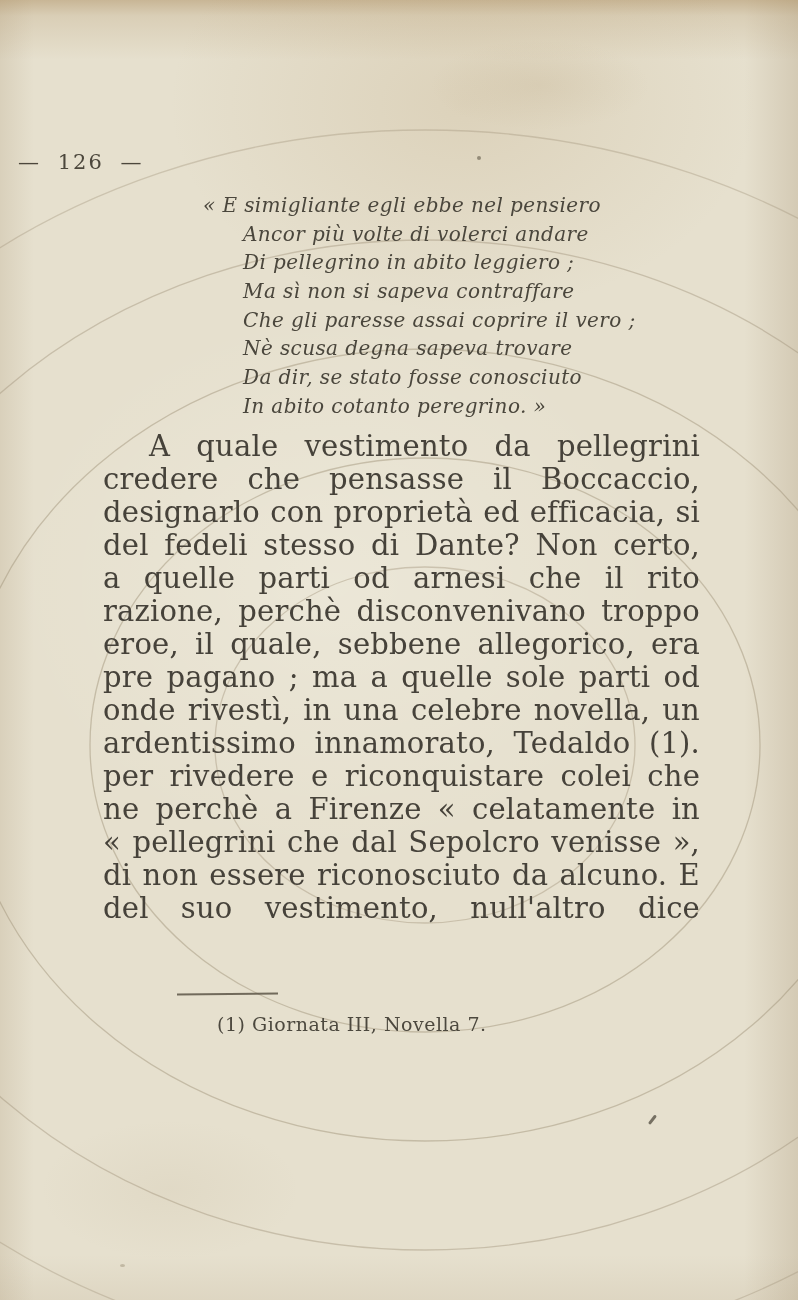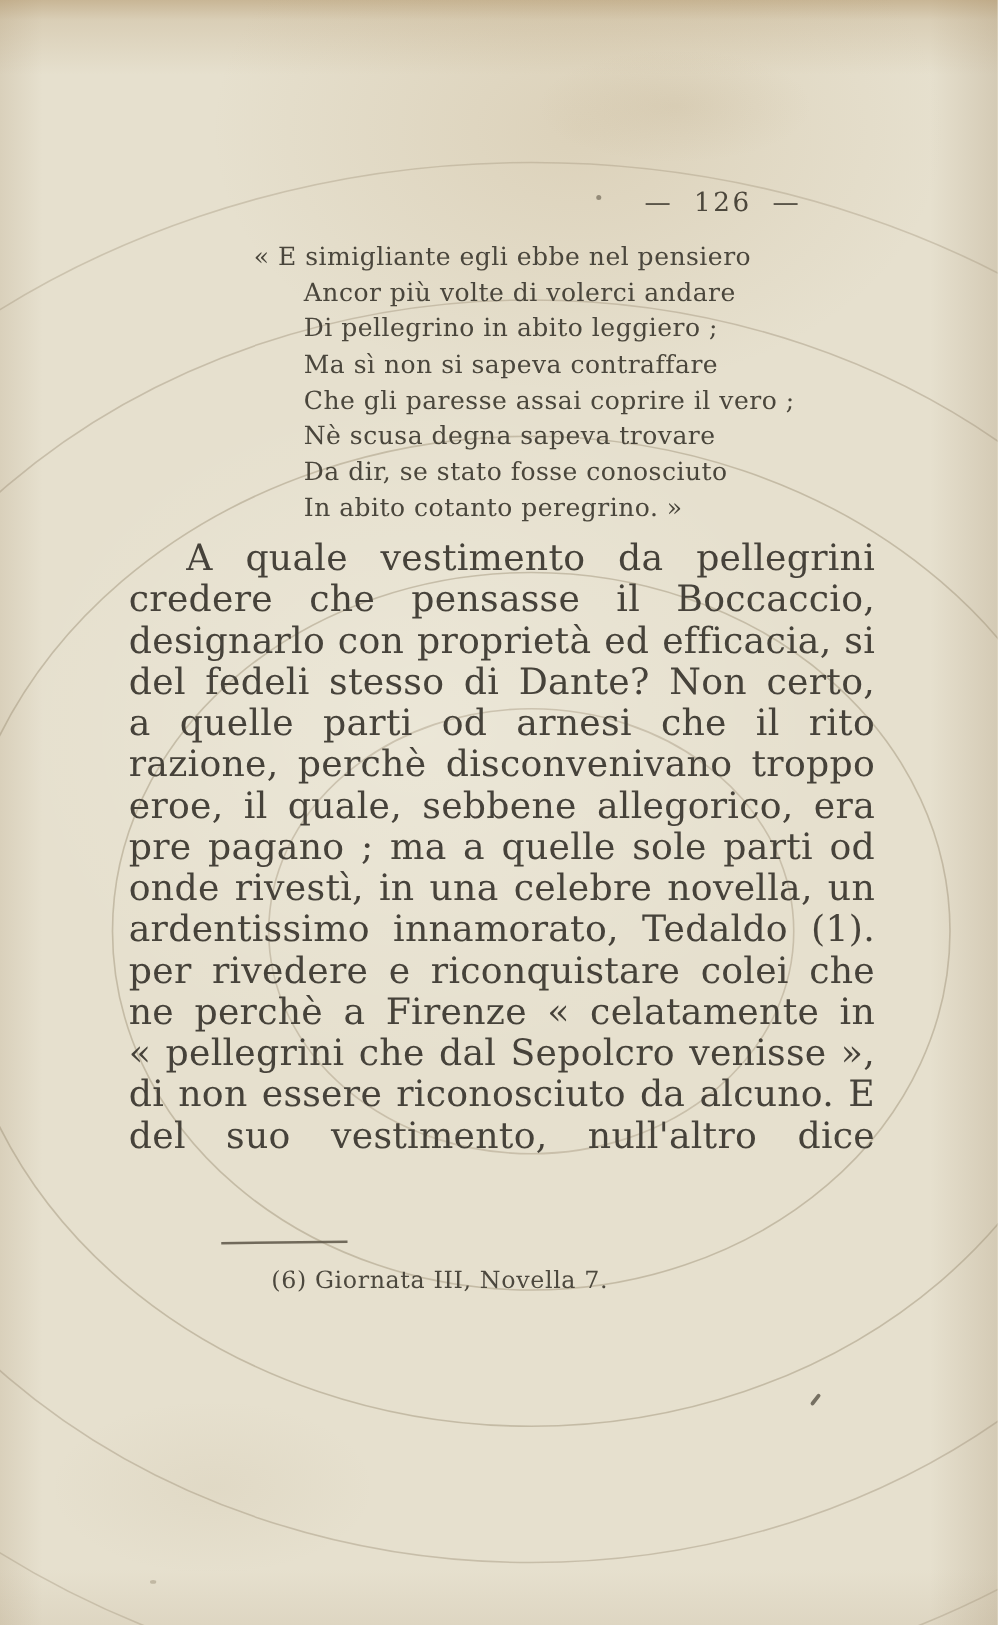--- a/index.html
+++ b/index.html
@@ -16,27 +16,27 @@
       radial-gradient(ellipse 500px 420px at 42% 45%, rgba(255,255,248,0.22), rgba(255,255,248,0) 65%),
       linear-gradient(180deg, rgba(168,136,88,0.48) 0px, rgba(168,136,88,0.20) 16px, rgba(168,136,88,0.0) 60px),
       linear-gradient(0deg, rgba(150,125,88,0.10) 0px, rgba(150,125,88,0.0) 45px),
       linear-gradient(90deg, rgba(150,125,88,0.16) 0px, rgba(150,125,88,0.0) 34px, rgba(150,125,88,0.0) 744px, rgba(140,115,80,0.20) 798px),
       #e6e0ce;
   }
   .blotch{position:absolute;border-radius:50%;pointer-events:none;}
   .watermark{position:absolute;left:0;top:0;pointer-events:none;}
   .pageno{
     position:absolute;left:0;top:150px;width:641px;
-    text-align:right;text-indent:18px;
+    text-align:left;text-indent:18px;
     font-size:21px;letter-spacing:2px;word-spacing:8px;
     color:#4c473c;
   }
   .verse{
     position:absolute;left:243px;top:191px;
-    font-size:20px;color:#4a463c;letter-spacing:0.4px;
+    font-size:20px;color:#4a463c;letter-spacing:0.4px;font-style:italic;
   }
   .verse .vline{height:28.7px;line-height:28.7px;white-space:pre;}
   .verse .vline:first-child{margin-left:-40px;}
   .prose{
     position:absolute;left:103px;top:430px;width:597px;
     font-size:29px;color:#46423a;letter-spacing:0.2px;
   }
   .prose .jline{
     text-align:justify;height:33px;line-height:33px;overflow:hidden;
   }
@@ -99,18 +99,18 @@
       <div class="jline">onde rivestì, in una celebre novella, un altro</div>
       <div class="jline">ardentissimo innamorato, Tedaldo (1). Questi,</div>
       <div class="jline">per rivedere e riconquistare colei che signoreg-</div>
       <div class="jline">ne perchè a Firenze « celatamente in forma di</div>
       <div class="jline">« pellegrini che dal Sepolcro venisse », a fine</div>
       <div class="jline">di non essere riconosciuto da alcuno. E qui,</div>
       <div class="jline">del suo vestimento, null'altro dice l'Autore.</div>
     </div>
 
   <div class="footnote-rule"></div>
-  <div class="footnote">(6) Giornata III, Novella 7.</div>
+  <div class="footnote">(1) Giornata III, Novella 7.</div>
 
   <div class="speck speck-b"></div>
   <div class="speck speck-c"></div>
 
 </div>
 
 </body></html>

